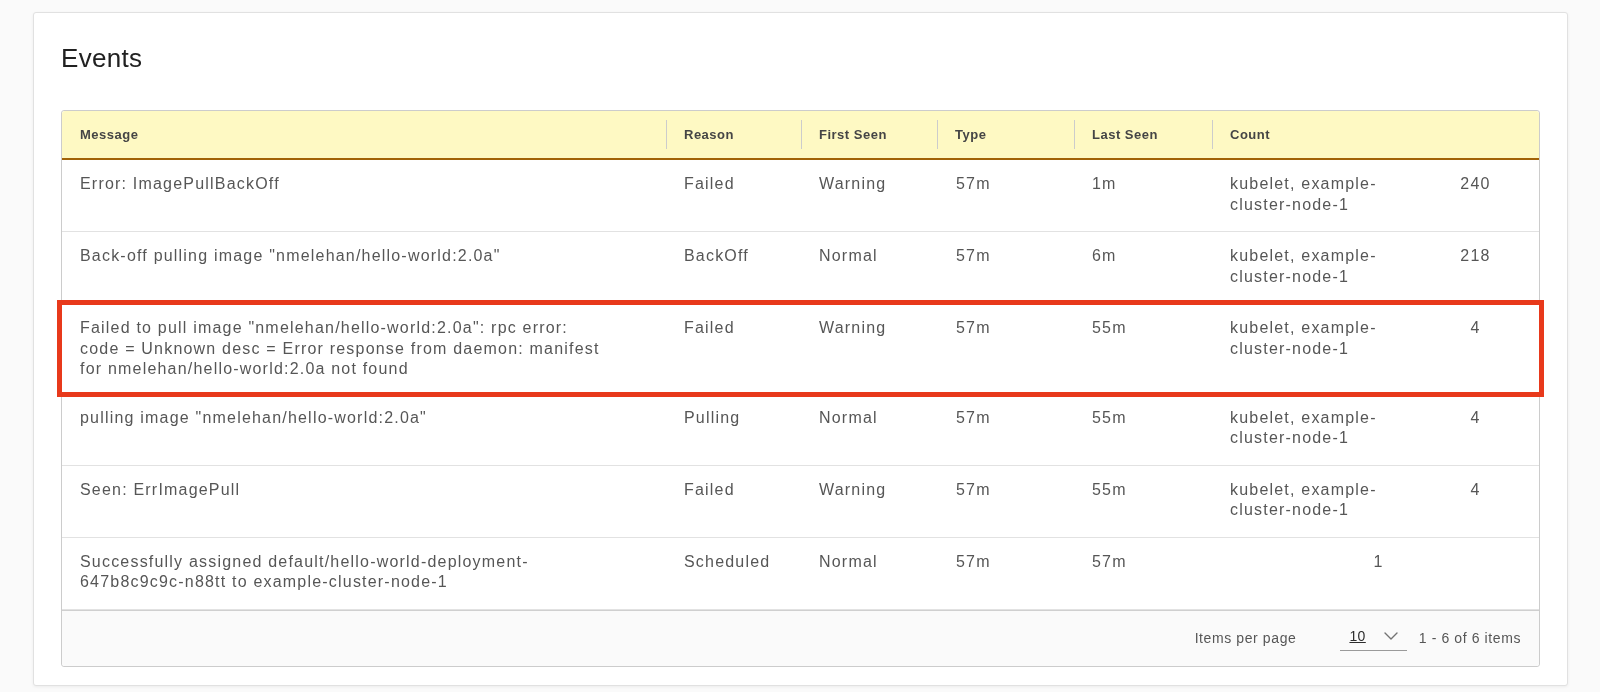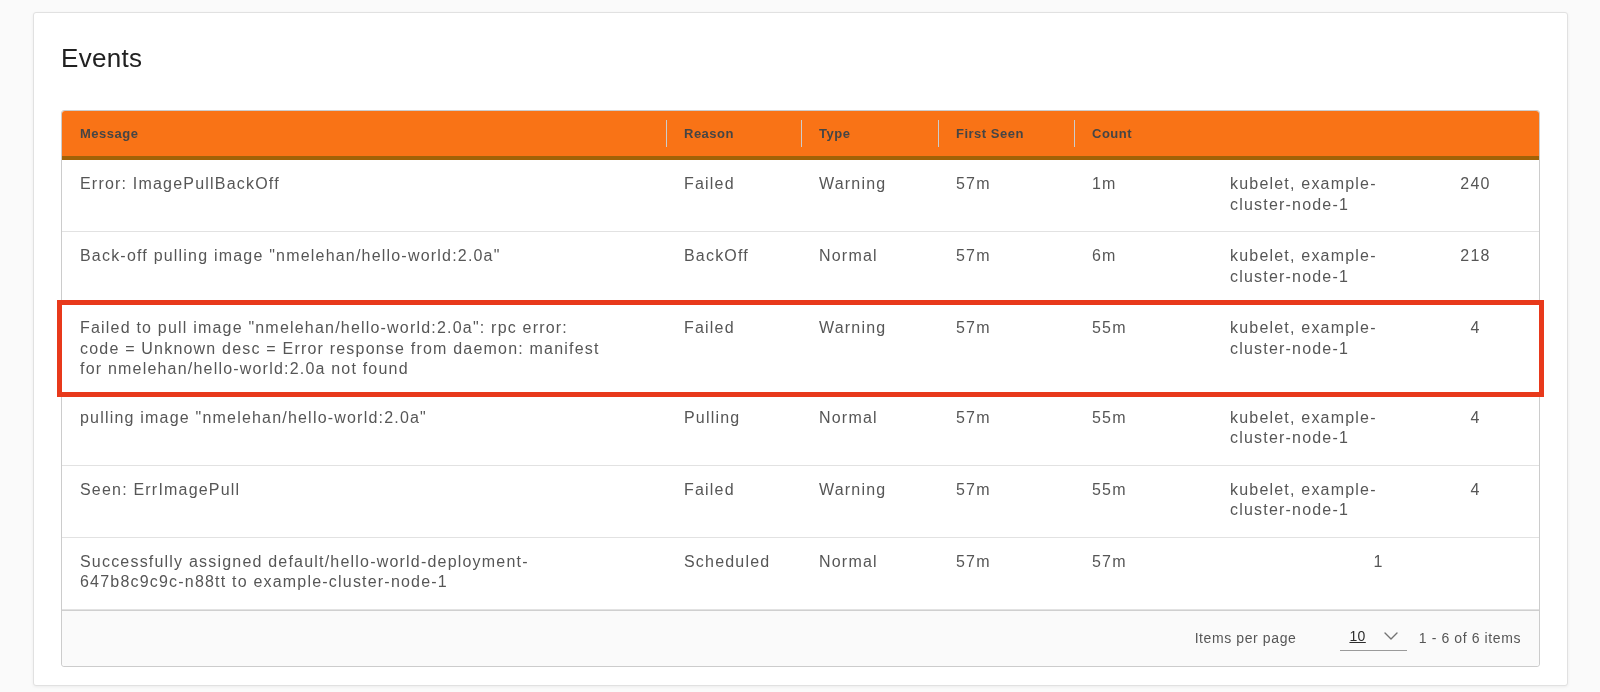--- a/index.html
+++ b/index.html
@@ -26,22 +26,22 @@
   .datagrid {
     margin-top:38px;
     width:1479px;
     border:1px solid #cccccc;
     border-radius:3px;
     background:#ffffff;
   }
   .dg-header {
     display:flex;
     height:49px;
-    background:#f97316;
-    border-bottom:4px solid #a16207;
+    background:#fef9c3;
+    border-bottom:2px solid #a16207;
     border-radius:3px 3px 0 0;
   }
   .hcell {
     position:relative;
     display:flex; align-items:center;
     height:100%;
     padding:0 12px 0 18px;
     font-size:13px; font-weight:700; color:#454545;
     letter-spacing:0.5px;
   }
@@ -100,22 +100,23 @@
 <body>
 
 <div class="card">
   <h2 class="page-title">Events</h2>
 
   <div class="datagrid">
 
     <div class="dg-header">
       <div class="hcell c-msg">Message</div>
       <div class="hcell c-reason">Reason</div>
+      <div class="hcell c-first">First Seen</div>
       <div class="hcell c-type">Type</div>
-      <div class="hcell c-first">First Seen</div>
+      <div class="hcell c-last">Last Seen</div>
       <div class="hcell c-count">Count</div>
     </div>
 
     <div class="dg-body">
 
       <div class="dg-row">
         <div class="cell c-msg">Error: ImagePullBackOff</div>
         <div class="cell c-reason">Failed</div>
         <div class="cell c-type">Warning</div>
         <div class="cell c-first">57m</div>

